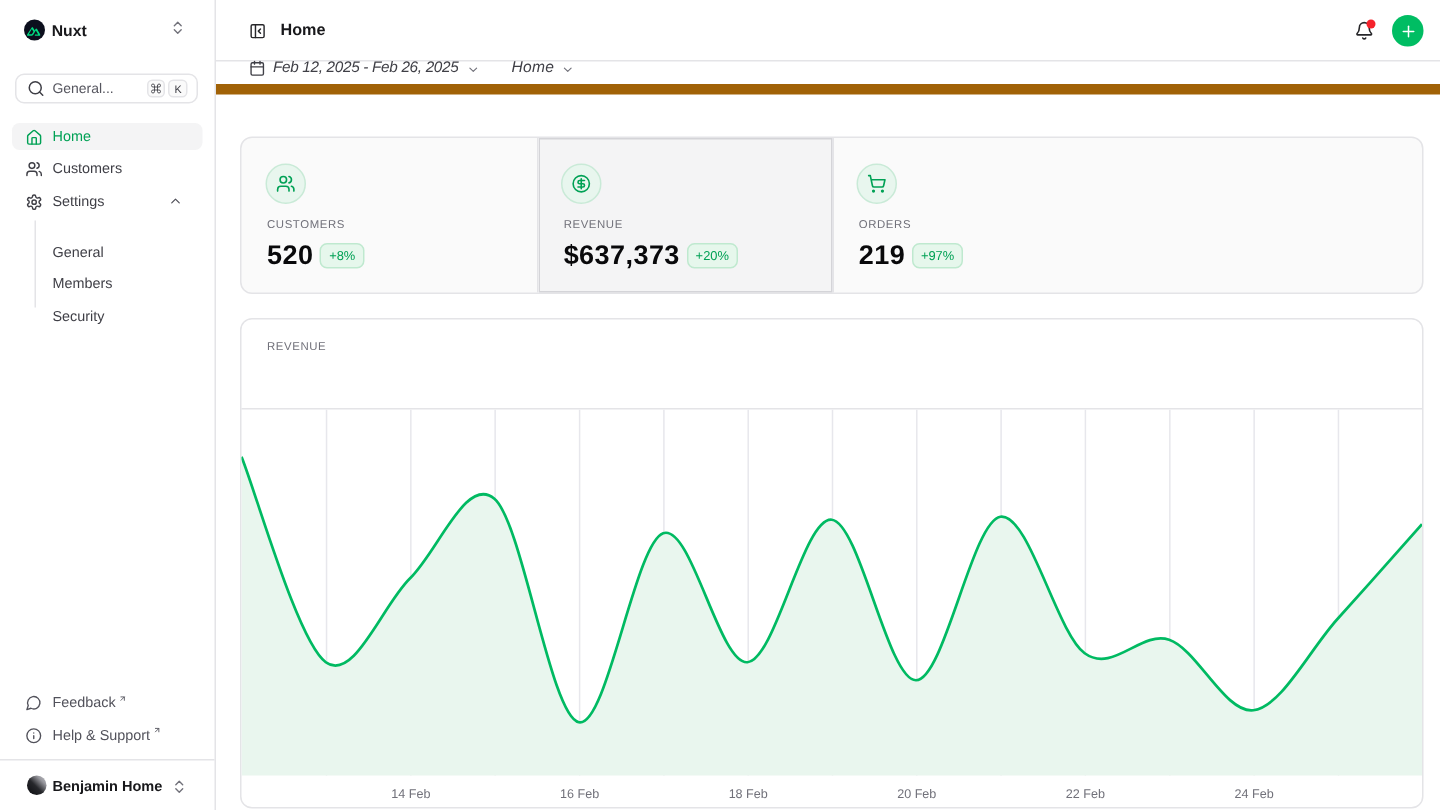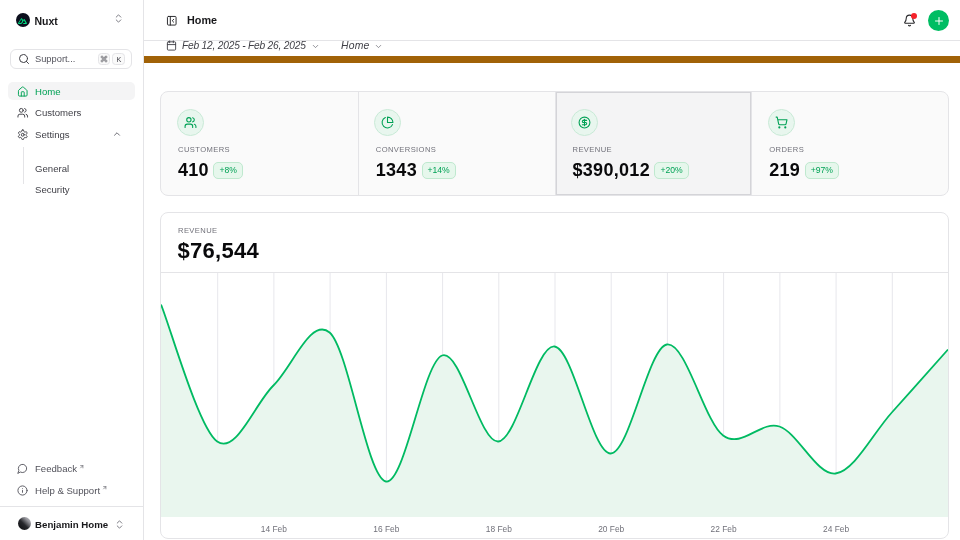--- a/index.html
+++ b/index.html
@@ -93,21 +93,21 @@
     <svg class="ic updown" style="left:113px; top:3px;" width="11" height="11" viewBox="0 0 24 24" fill="none" stroke="currentColor" stroke-width="2" stroke-linecap="round" stroke-linejoin="round">
         <path d="m7 15 5 5 5-5"></path>
         <path d="m7 9 5-5 5 5"></path>
       </svg>
   </div>
   <div id="search">
     <svg class="ic mag" width="12" height="12" viewBox="0 0 24 24" fill="none" stroke="currentColor" stroke-width="2" stroke-linecap="round" stroke-linejoin="round">
         <circle cx="11" cy="11" r="8"></circle>
         <path d="m21 21-4.3-4.3"></path>
       </svg>
-    <span class="txt">Support...</span>
+    <span class="txt">General...</span>
     <span class="keys">
       <span class="kbd">
           <svg class="ic" width="8" height="8" viewBox="0 0 24 24" fill="none" stroke="currentColor" stroke-width="1.7" stroke-linecap="round" stroke-linejoin="round">
             <path d="M15 6v12a3 3 0 1 0 3-3H6a3 3 0 1 0 3 3V6a3 3 0 1 0-3 3h12a3 3 0 1 0-3-3"></path>
           </svg>
         </span>
       <span class="kbd">K</span>
     </span>
   </div>
   <div class="nav">
@@ -134,20 +134,23 @@
         </svg>
       <span class="lbl">Settings</span>
       <svg class="ic nchev" width="10" height="10" viewBox="0 0 24 24" fill="none" stroke="currentColor" stroke-width="2" stroke-linecap="round" stroke-linejoin="round">
           <path d="m18 15-6-6-6 6"></path>
         </svg>
     </div>
     <div class="subwrap">
       <div class="subline"></div>
       <div class="srow">
           <span class="lbl">General</span>
+        </div>
+      <div class="srow">
+          <span class="lbl">Members</span>
         </div>
       <div class="srow">
           <span class="lbl">Security</span>
         </div>
     </div>
   </div>
   <div id="side-foot">
     <div class="nrow">
       <svg class="ic nic" width="11" height="11" viewBox="0 0 24 24" fill="none" stroke="currentColor" stroke-width="2" stroke-linecap="round" stroke-linejoin="round">
           <path d="M7.9 20A9 9 0 1 0 4 16.1L2 22Z"></path>
@@ -223,69 +226,55 @@
       <span class="icirc">
           <svg class="ic" width="13" height="13" viewBox="0 0 24 24" fill="none" stroke="currentColor" stroke-width="2" stroke-linecap="round" stroke-linejoin="round">
             <path d="M16 21v-2a4 4 0 0 0-4-4H6a4 4 0 0 0-4 4v2"></path>
             <circle cx="9" cy="7" r="4"></circle>
             <path d="M22 21v-2a4 4 0 0 0-3-3.87"></path>
             <path d="M16 3.13a4 4 0 0 1 0 7.75"></path>
           </svg>
         </span>
       <span class="slabel">CUSTOMERS</span>
       <span class="numrow">
-          <span class="num">410</span>
+          <span class="num">520</span>
           <span class="pbadge">+8%</span>
-        </span>
-    </div>
-    <div class="cell">
-      <span class="icirc">
-          <svg class="ic" width="13" height="13" viewBox="0 0 24 24" fill="none" stroke="currentColor" stroke-width="2" stroke-linecap="round" stroke-linejoin="round">
-            <path d="M21.21 15.89A10 10 0 1 1 8 2.83"></path>
-            <path d="M22 12A10 10 0 0 0 12 2v10z"></path>
-          </svg>
-        </span>
-      <span class="slabel">CONVERSIONS</span>
-      <span class="numrow">
-          <span class="num">1343</span>
-          <span class="pbadge">+14%</span>
         </span>
     </div>
     <div class="cell hl">
       <span class="icirc">
           <svg class="ic" width="13" height="13" viewBox="0 0 24 24" fill="none" stroke="currentColor" stroke-width="2" stroke-linecap="round" stroke-linejoin="round">
             <circle cx="12" cy="12" r="10"></circle>
             <path d="M16 8h-6a2 2 0 1 0 0 4h4a2 2 0 1 1 0 4H8"></path>
             <path d="M12 18V6"></path>
           </svg>
         </span>
       <span class="slabel">REVENUE</span>
       <span class="numrow">
-          <span class="num">$390,012</span>
+          <span class="num">$637,373</span>
           <span class="pbadge">+20%</span>
         </span>
     </div>
     <div class="cell">
       <span class="icirc">
           <svg class="ic" width="13" height="13" viewBox="0 0 24 24" fill="none" stroke="currentColor" stroke-width="2" stroke-linecap="round" stroke-linejoin="round">
             <circle cx="8" cy="21" r="1"></circle>
             <circle cx="19" cy="21" r="1"></circle>
             <path d="M2.05 2.05h2l2.66 12.42a2 2 0 0 0 2 1.58h9.78a2 2 0 0 0 1.95-1.57l1.65-7.43H5.12"></path>
           </svg>
         </span>
       <span class="slabel">ORDERS</span>
       <span class="numrow">
           <span class="num">219</span>
           <span class="pbadge">+97%</span>
         </span>
     </div>
   </div>
   <div id="chart">
     <span class="clabel">REVENUE</span>
-    <span class="cnum">$76,544</span>
     <div class="chdr"></div>
     <svg id="plot" width="787" height="266" viewBox="0 0 787 266">
       <g stroke="#e7e7ec" stroke-width="1">
         <line x1="56.7" y1="0" x2="56.7" y2="244"></line>
         <line x1="112.9" y1="0" x2="112.9" y2="244"></line>
         <line x1="169.1" y1="0" x2="169.1" y2="244"></line>
         <line x1="225.4" y1="0" x2="225.4" y2="244"></line>
         <line x1="281.6" y1="0" x2="281.6" y2="244"></line>
         <line x1="337.8" y1="0" x2="337.8" y2="244"></line>
         <line x1="394.0" y1="0" x2="394.0" y2="244"></line>

